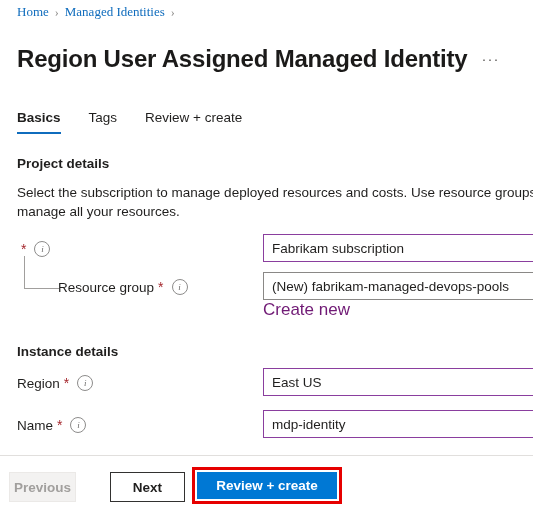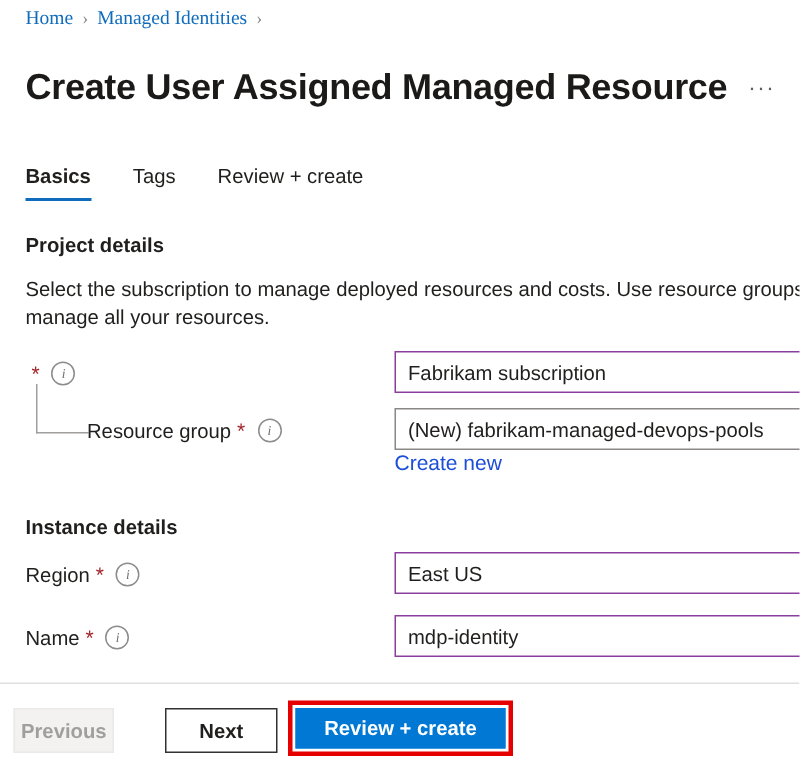--- a/index.html
+++ b/index.html
@@ -177,22 +177,22 @@
     white-space: nowrap;
     overflow: hidden;
     cursor: pointer;
   }
   .field.gray-border { border-color: #8a8886; }
 
   .create-new-link {
     position: absolute;
     left: 263px;
     top: 300px;
-    font-size: 14px;
-    color: #1d4ed8;
+    font-size: 17px;
+    color: #701a75;
     cursor: pointer;
   }
 
   
   .tree-connector {
     position: absolute;
     left: 24px;
     top: 256px;
     width: 34px;
     height: 32px;
@@ -269,21 +269,21 @@
 <body>
 
 <nav class="breadcrumb">
   <span class="crumb-link">Home</span>
   <span class="crumb-sep">›</span>
   <span class="crumb-link">Managed Identities</span>
   <span class="crumb-sep">›</span>
 </nav>
 
 <div class="title-row">
-  <h1 class="page-title">Create User Assigned Managed Resource</h1>
+  <h1 class="page-title">Region User Assigned Managed Identity</h1>
   <span class="more-btn">···</span>
 </div>
 
 <div class="tabs">
   <div class="tab active">Basics</div>
   <div class="tab">Tags</div>
   <div class="tab">Review + create</div>
 </div>
 
 <div class="section-head" id="project-details-head">Project details</div>

